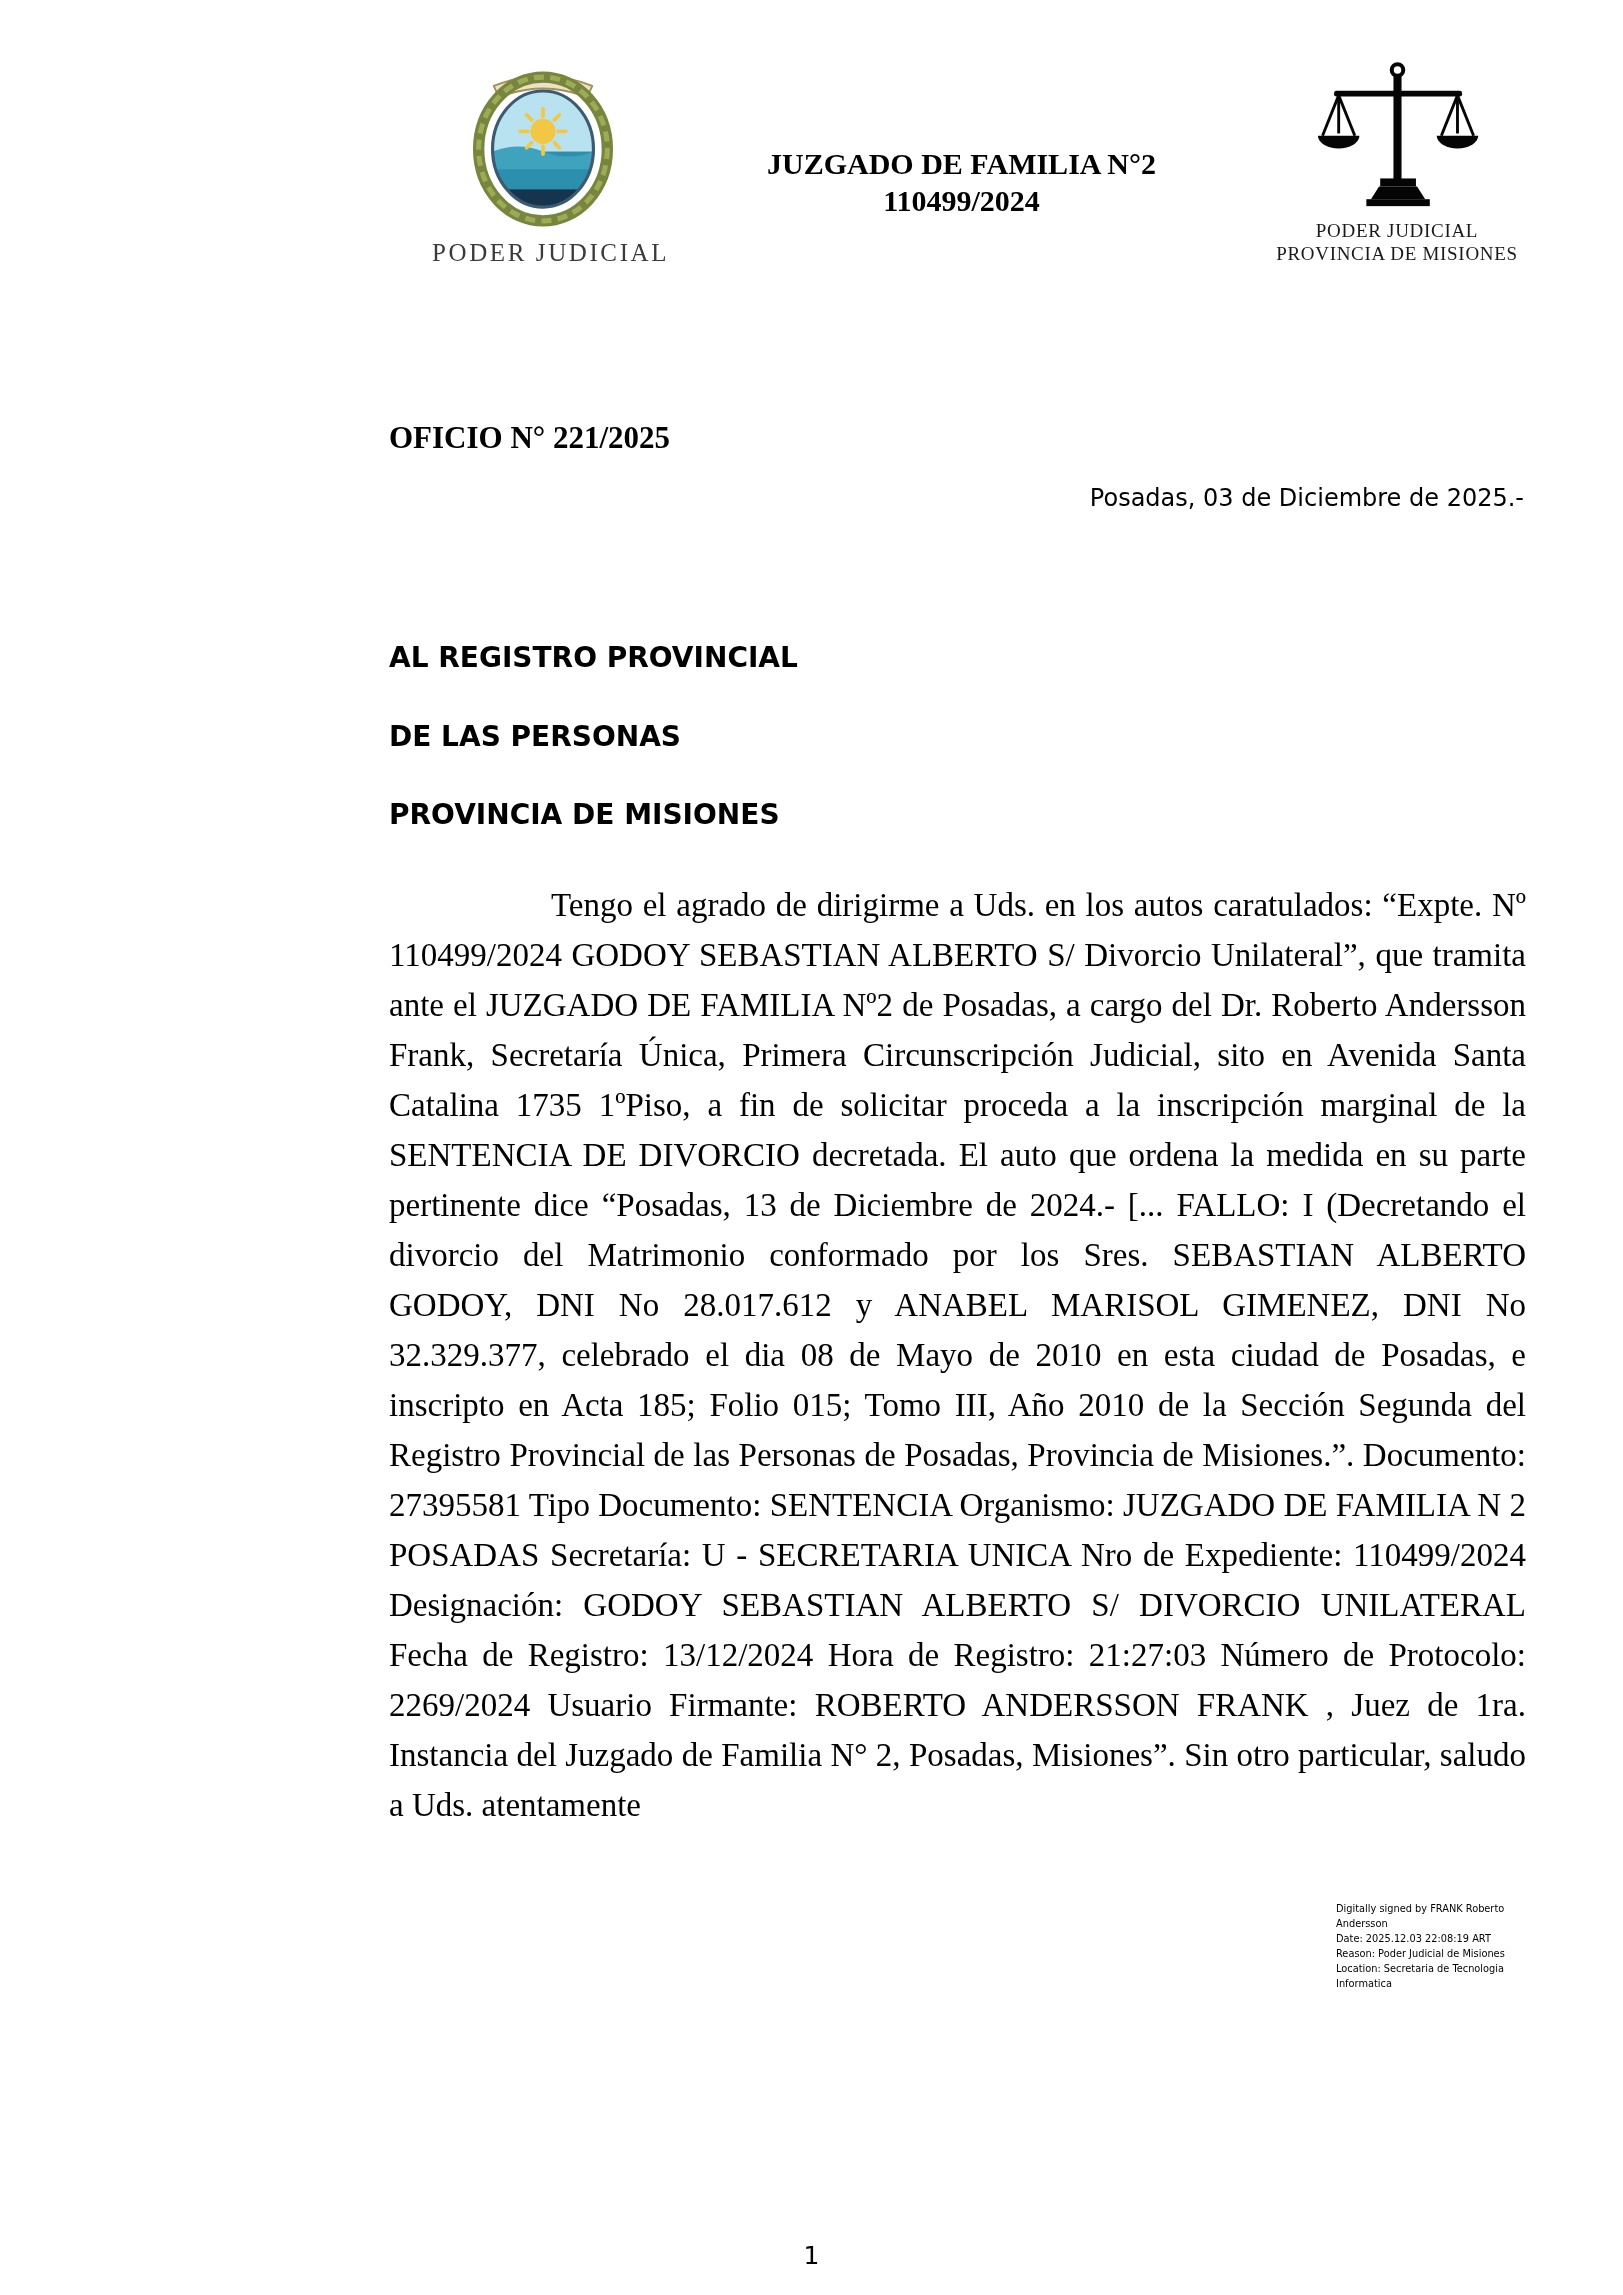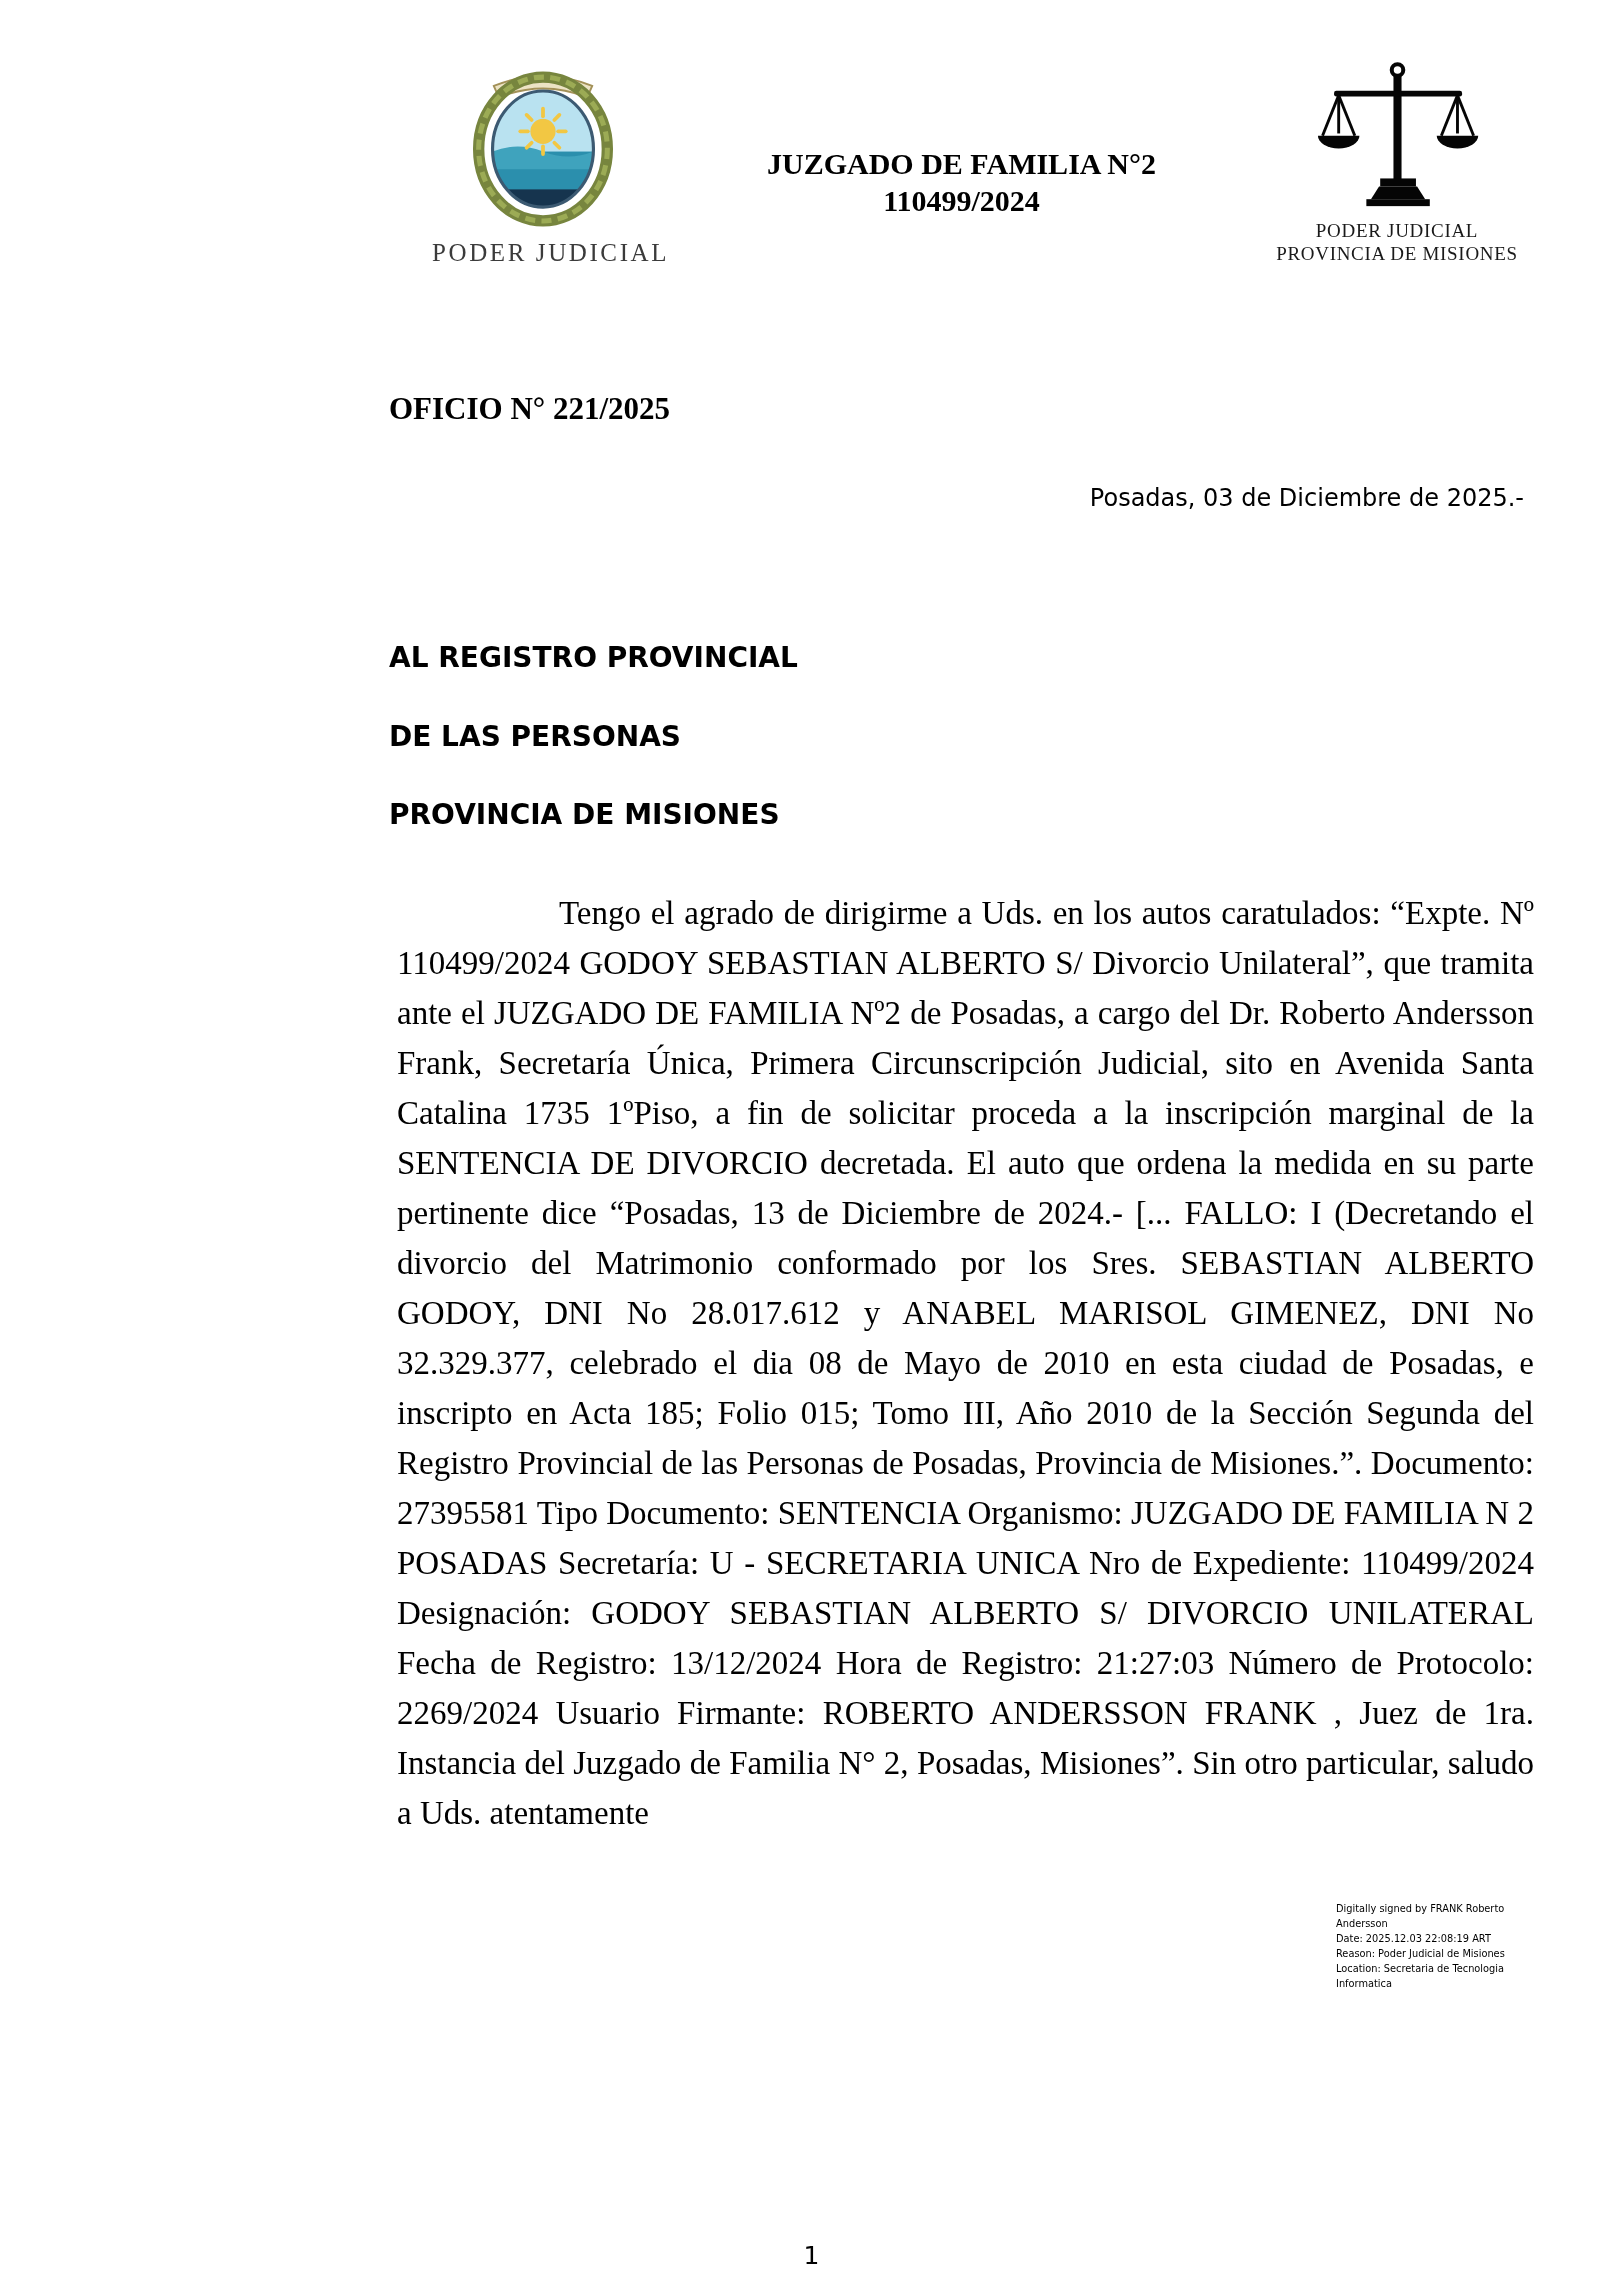--- a/index.html
+++ b/index.html
@@ -28,38 +28,38 @@
   }
   .logo-right { position: absolute; left: 1253px; top: 59px; width: 288px; text-align: center; }
   .logo-right svg { width: 173px; height: 157px; display: block; margin: 0 auto; }
   .logo-right-caption {
     margin-top: 2.6px; font-family: "Liberation Serif", serif;
     font-size: 19px; line-height: 23.6px; letter-spacing: 0.7px; color: #1a1a1a; white-space: nowrap;
   }
 
   
   .oficio {
-    position: absolute; left: 389px; top: 391px;
+    position: absolute; left: 389px; top: 420px;
     font-weight: bold; font-size: 31px; font-family: "Liberation Serif", serif;
   }
   .date-line {
     position: absolute; right: 99px; top: 484px;
     font-family: "DejaVu Sans", sans-serif; font-size: 24px; margin-left: 16px;
   }
   .recipient {
     position: absolute; left: 389px;
     font-family: "DejaVu Sans", sans-serif; font-weight: bold; font-size: 28px;
   }
   .r1 { top: 641px; text-align: right; }
   .r2 { top: 720px; }
   .r3 { top: 798px; }
   .body-text {
     position: absolute; left: 389px; top: 880px; width: 1137px;
     font-family: "Liberation Serif", serif; font-size: 33px; line-height: 50px;
-    text-align: justify; text-indent: 162px; margin: 8px;
+    text-align: justify; text-indent: 162px; margin: 0;
   }
 
   
   .signature {
     position: absolute; left: 1336px; top: 1901px; width: 190px;
     font-family: "DejaVu Sans", sans-serif; font-size: 9.8px; line-height: 15px;
     color: #000; white-space: pre-line;
   }
   .page-number {
     position: absolute; left: 0; top: 2241px; width: 1623px;

